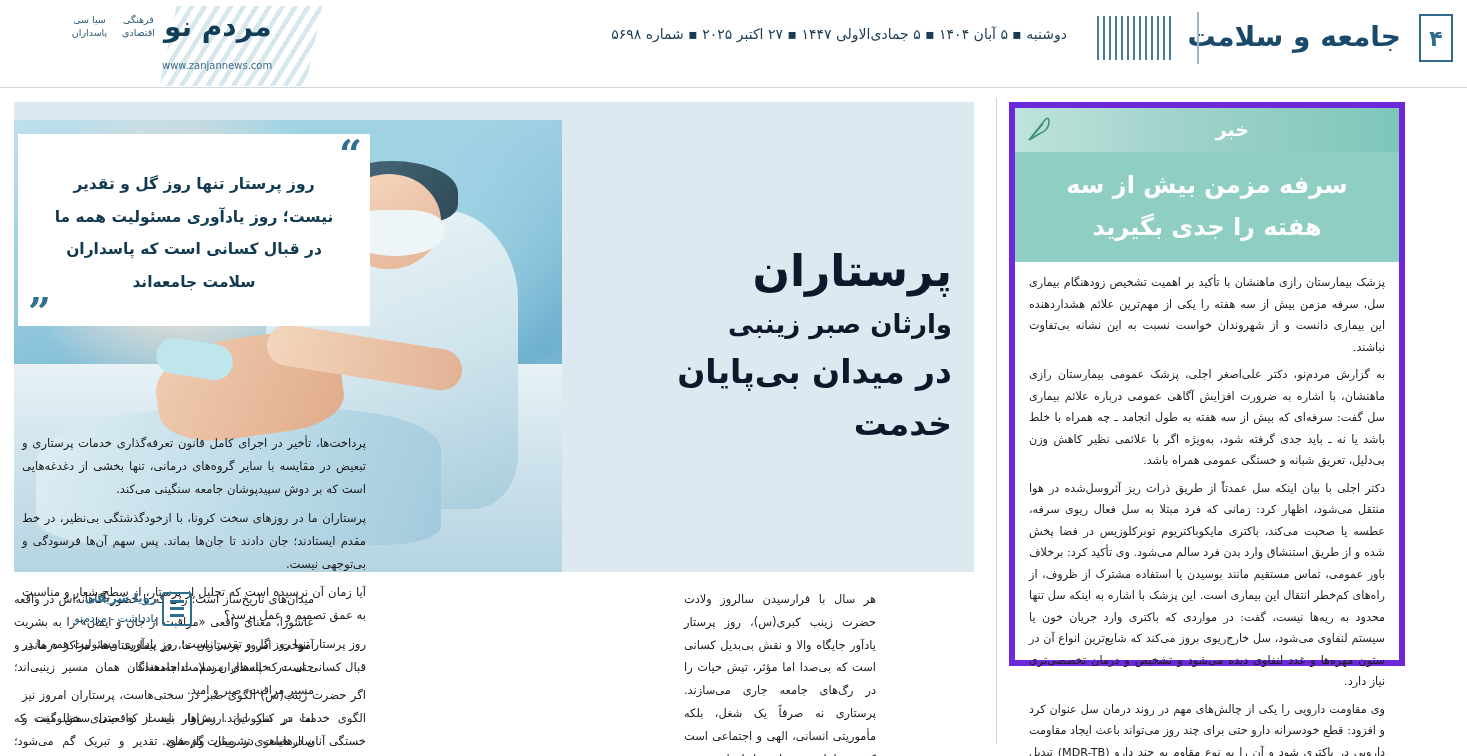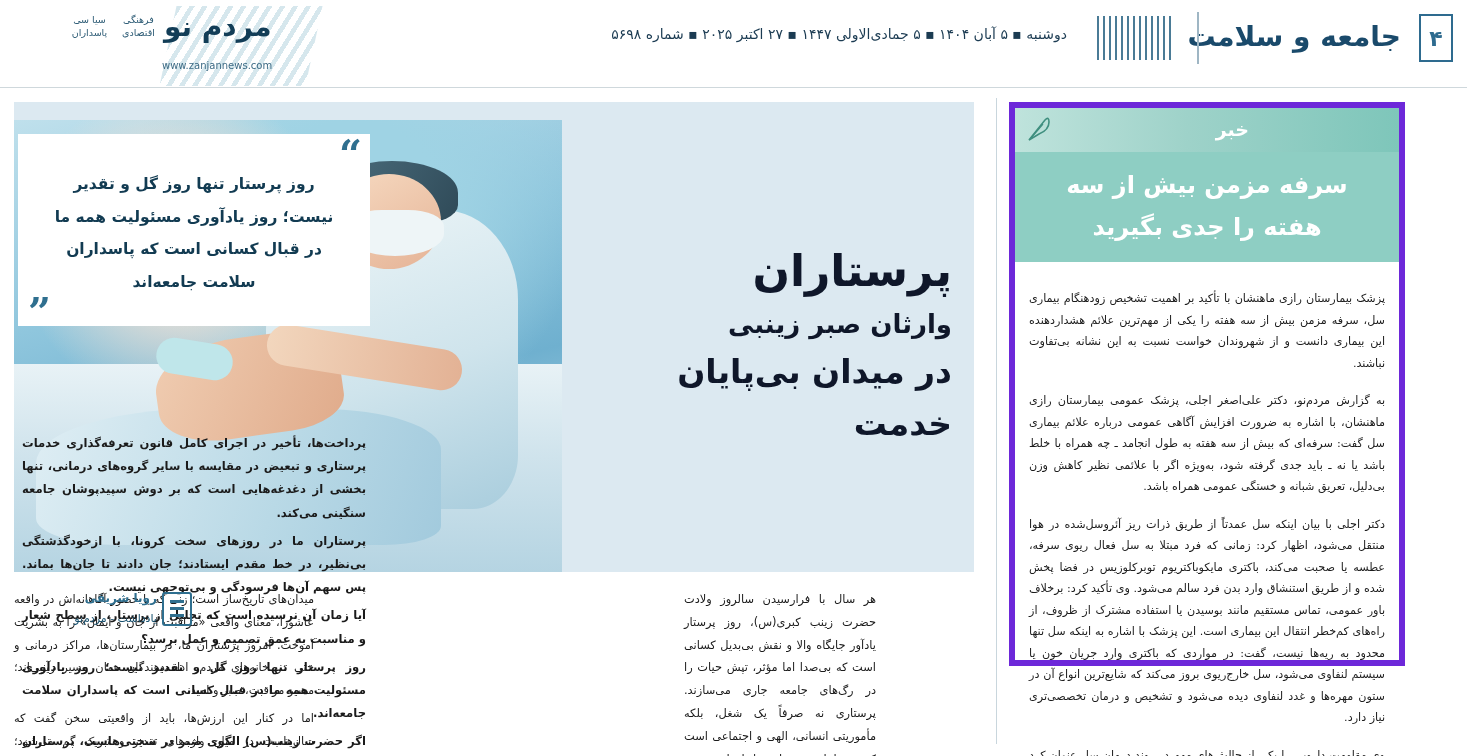--- a/index.html
+++ b/index.html
@@ -128,21 +128,21 @@
     padding: 12px 18px 14px 18px;
     color: #ffffff; font-weight: bold;
     font-size: 24px; line-height: 1.75;
     text-align: center; direction: rtl;
   }
   .news-body {
     padding: 10px 14px 8px 14px;
     direction: rtl; text-align: justify;
     font-size: 11.2px; line-height: 1.92; color: #1c1c1c;
   }
-  .news-body p { margin: 16px 0 6px 0; }
+  .news-body p { margin: 0 0 6px 0; }
 
   
   .col-sep {
     position: absolute; top: 10px; right: 470px;
     width: 1px; height: 646px; background: #c9d6dd;
   }
 
   
   .article {
     position: absolute; top: 14px; left: 14px;
@@ -247,21 +247,21 @@
     width: 960px; height: 168px;
     display: flex; flex-direction: row-reverse; gap: 18px;
     direction: rtl;
   }
   .bcol {
     flex: 1 1 0;
     font-size: 11.4px; line-height: 2.0; color: #1b1b1b;
     text-align: justify; direction: rtl;
   }
   .bcol p { margin: 0 0 5px 0; }
-  .col-mid p { margin: 0 0 5px 8px; font-weight: bold; }
+  .col-mid p { margin: 0 0 5px 8px; }
 
   
   .byline {
     position: absolute; top: 486px; left: 0px;
     width: 178px;
     direction: rtl; text-align: right;
   }
   .byline-logo {
     width: 30px; height: 34px;
     border: 2px solid #2f6f8f; border-radius: 3px;

